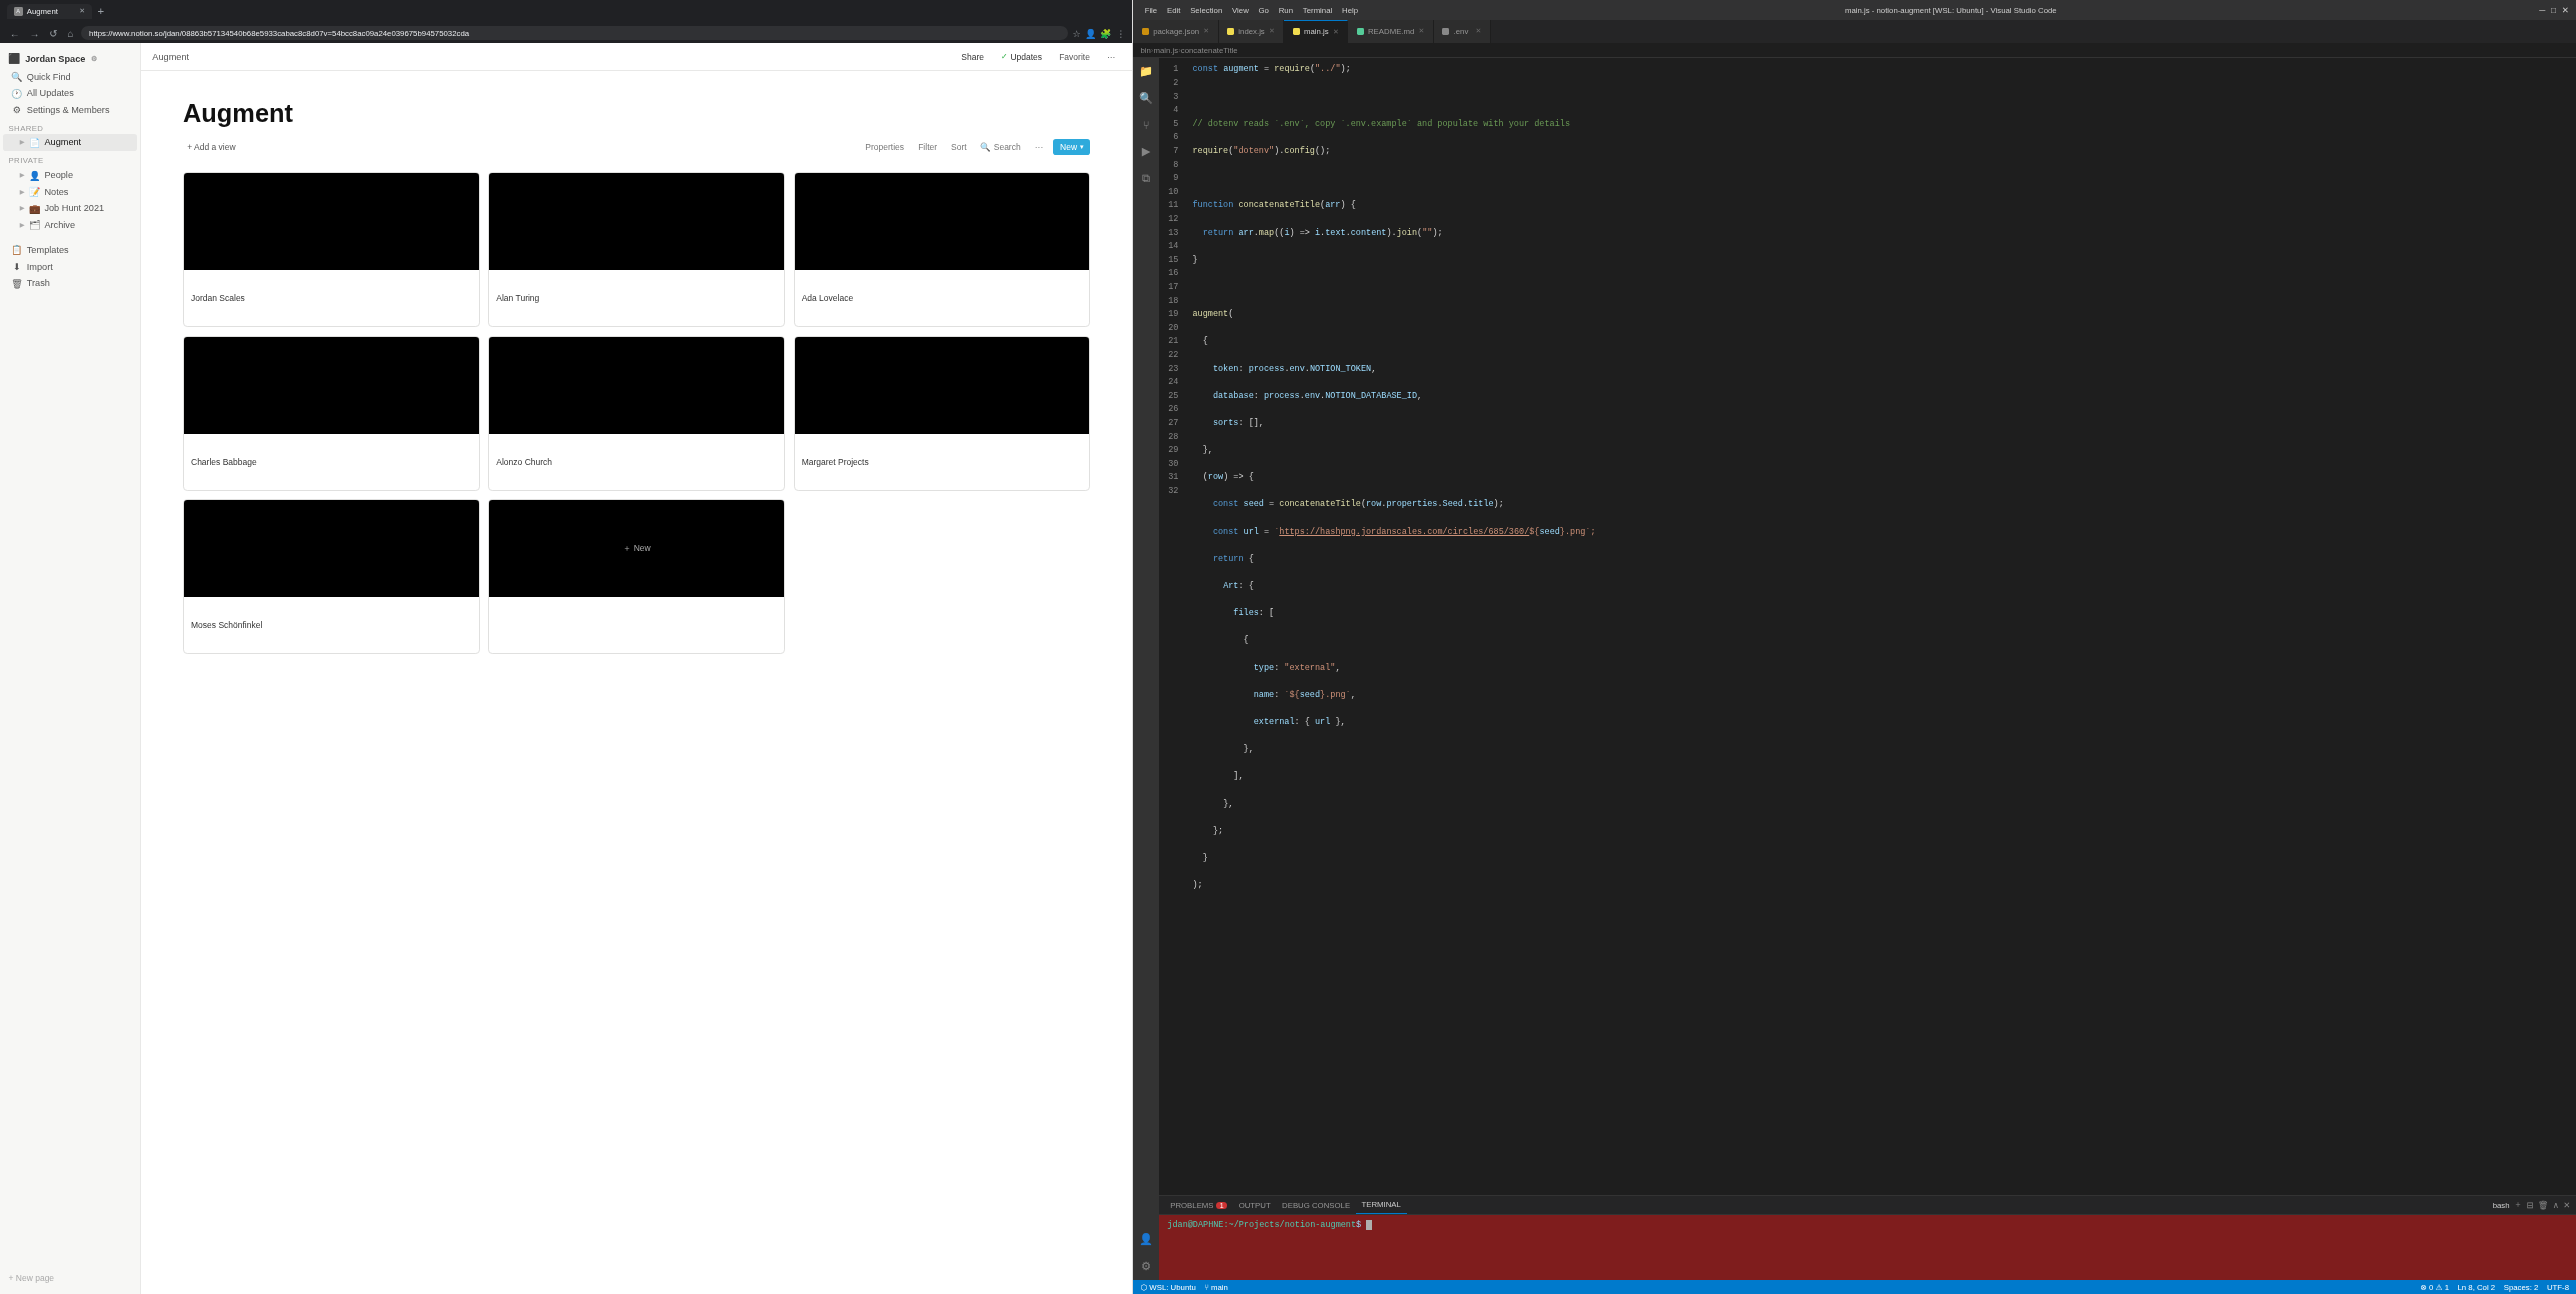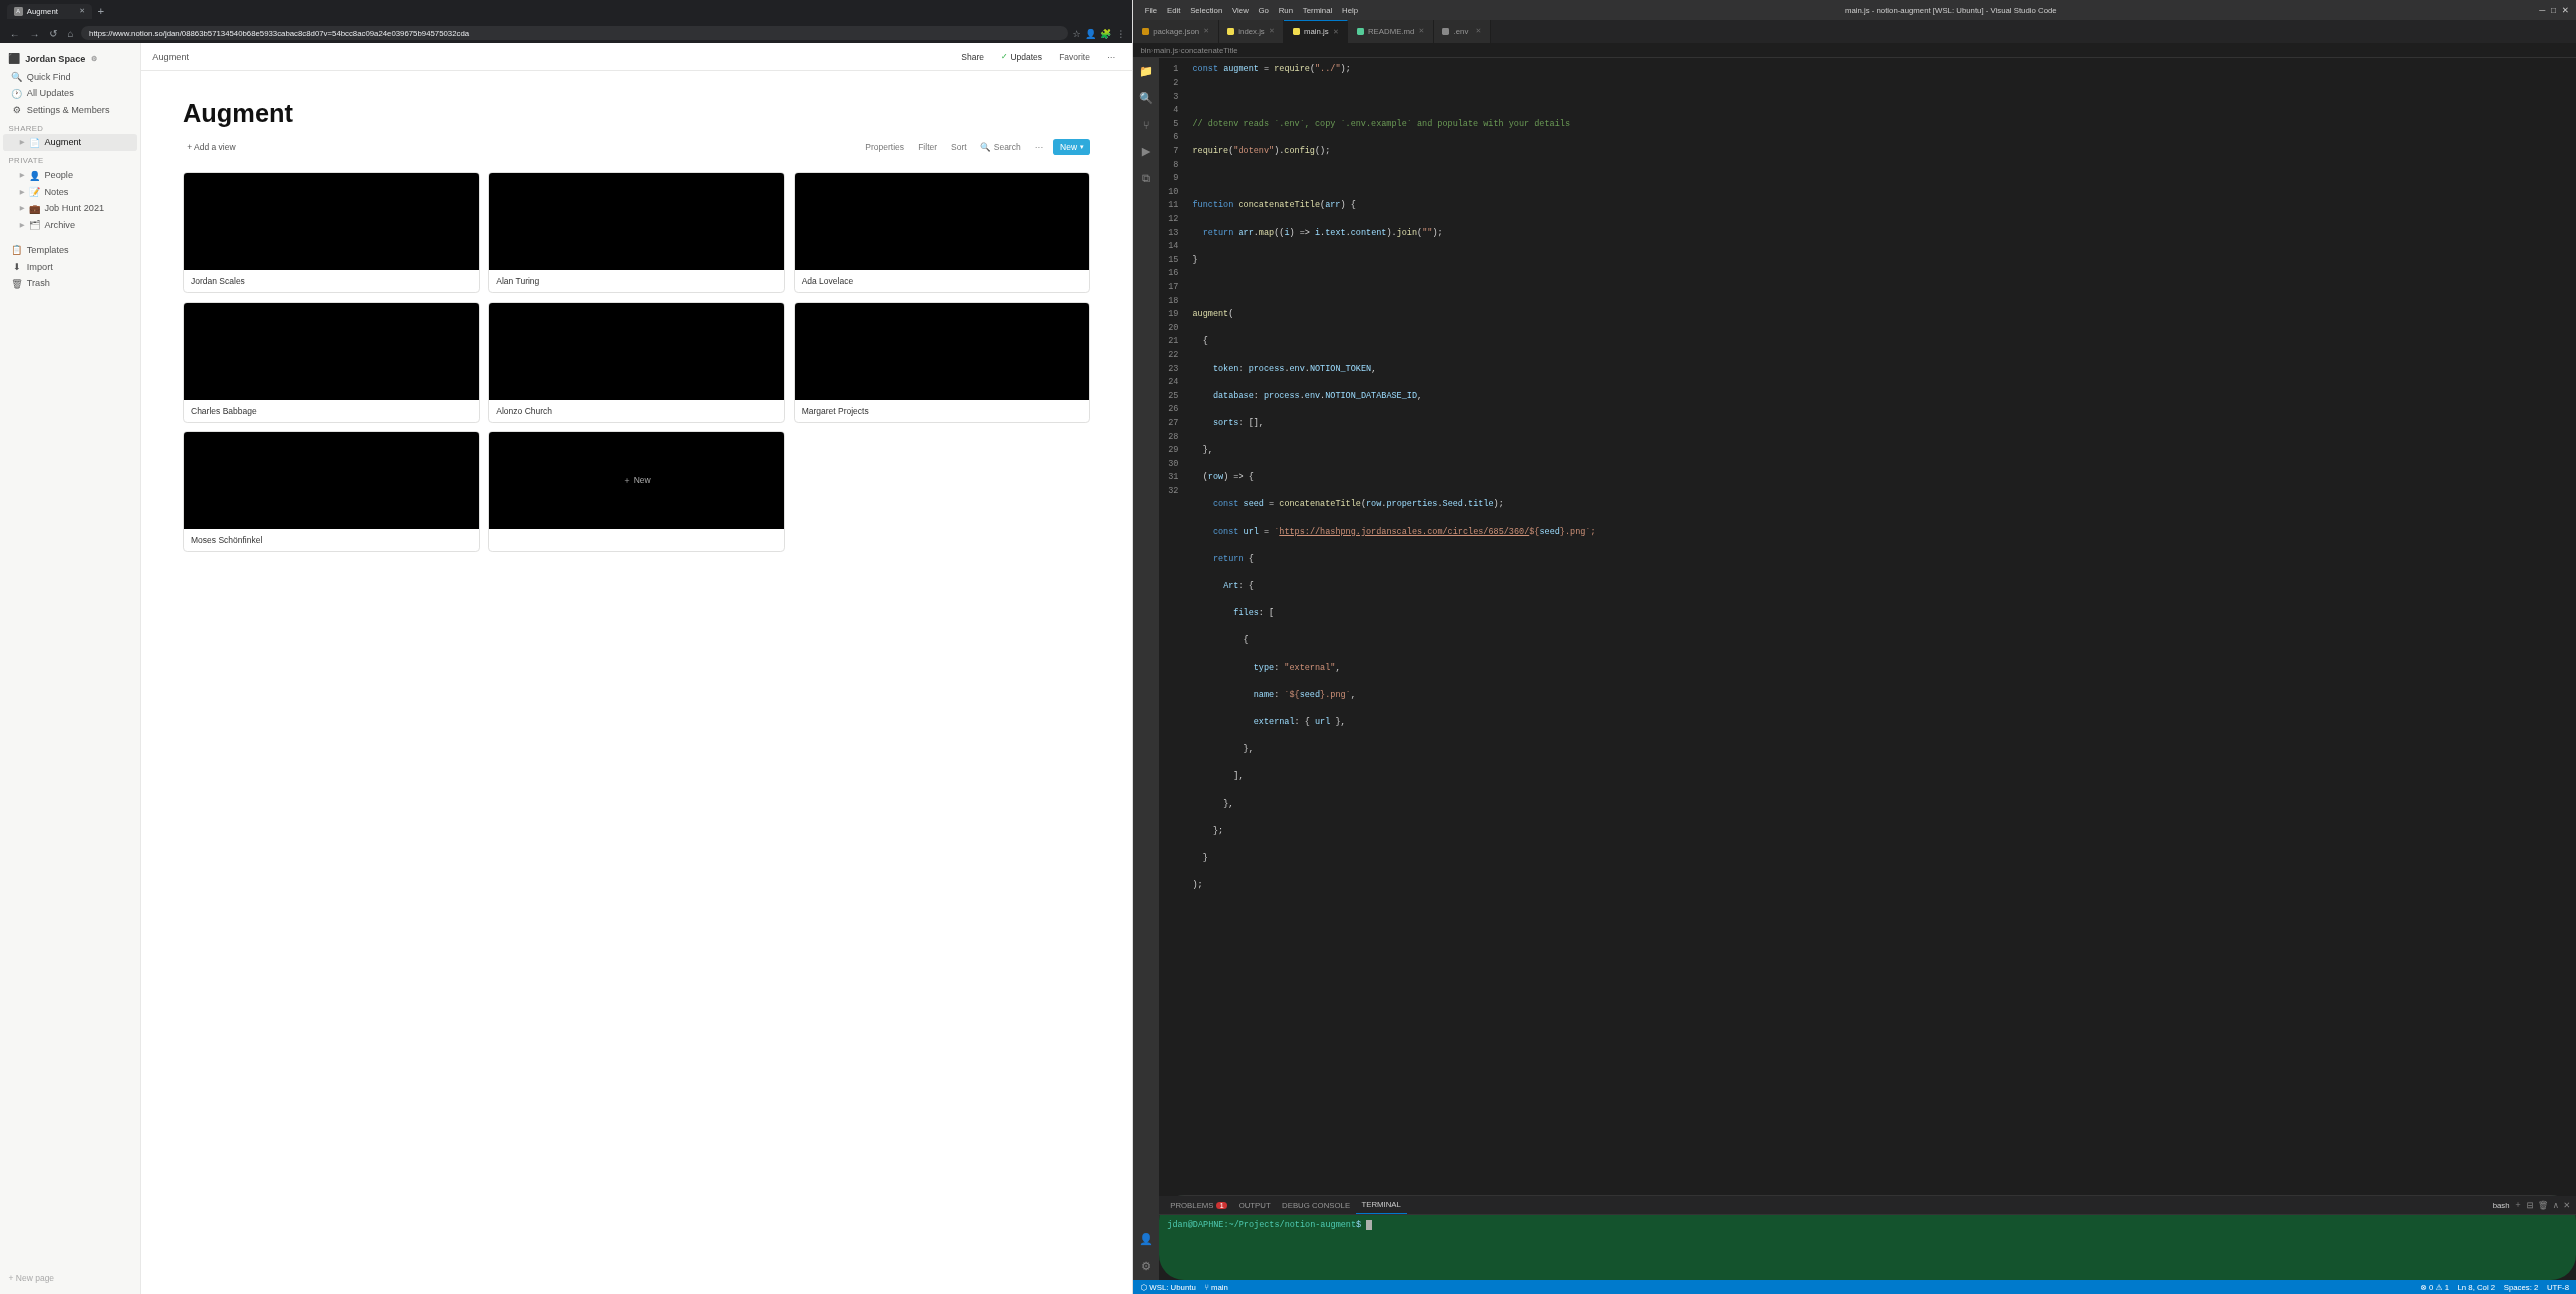--- a/index.html
+++ b/index.html
@@ -211,21 +211,21 @@
       overflow: hidden;
       cursor: pointer;
       background: #fff;
     }
     .gallery-card-img {
       height: 97px;
       background: #000000;
     }
     .gallery-card-title {
       font-size: 8.5px;
-      padding: 6px 7px;
+      padding: 23px 7px;
       color: #333;
       font-weight: 500;
     }
     .gallery-card-new {
       display: flex;
       align-items: center;
       justify-content: center;
       height: 100%;
       color: #aaa;
       font-size: 8.5px;
@@ -387,25 +387,24 @@
     .var { color: #9cdcfe; }
     .op { color: #d4d4d4; }
     .prop { color: #9cdcfe; }
     .punc { color: #d4d4d4; }
     .url-str { color: #ce9178; text-decoration: underline; }
     .tmpl { color: #ce9178; }
 
     
     .vscode-terminal {
       height: 85px;
-      background: #14532d;
+      background: #7f1d1d;
       border-top: 0.7px solid #333;
       display: flex;
       flex-direction: column;
-      border-radius: 25px;
     }
     .terminal-tabs {
       display: flex;
       align-items: center;
       background: #252526;
       padding: 0 5.7px;
       border-bottom: 0.7px solid #333;
       min-height: 18.4px;
     }
     .terminal-tab {

